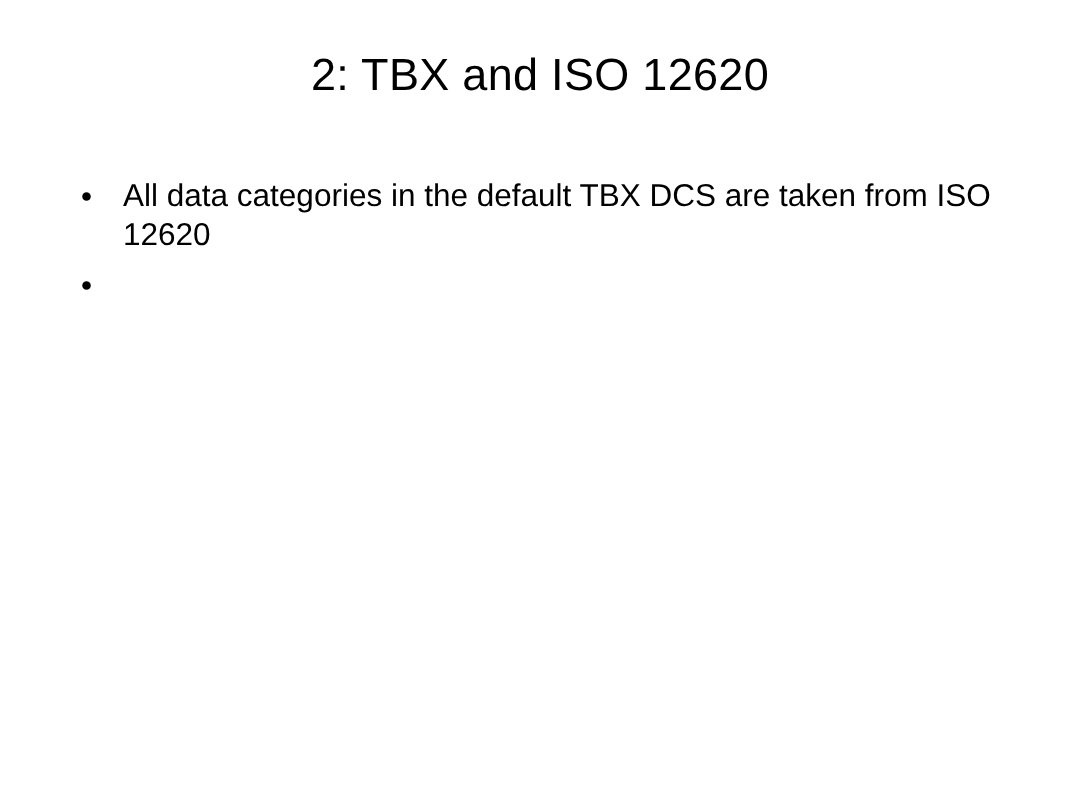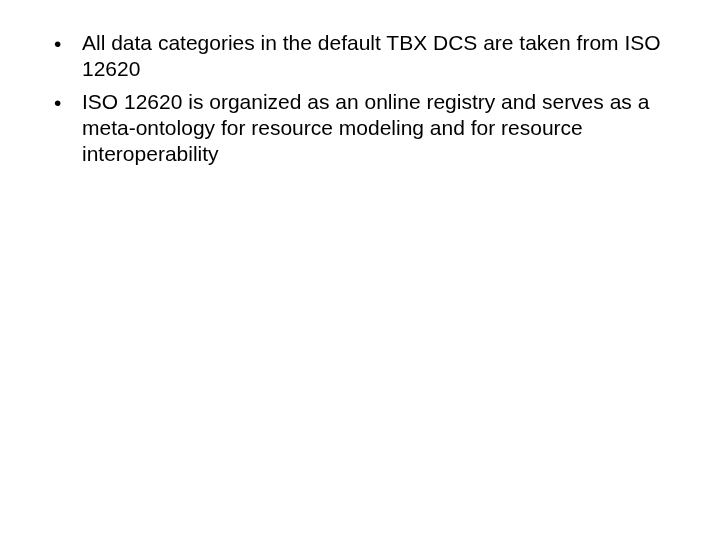--- a/index.html
+++ b/index.html
@@ -42,23 +42,23 @@
     left: 14px;
     top: 0.05em;
     font-size: 21px;
     line-height: 1.25;
   }
 </style>
 </head>
 <body>
 
 <div class="slide">
+  <h1 class="title">2: TBX and ISO 12620</h1>
   <ul class="bullets">
     <li>
       <span class="dot">•</span>
       <span>All data categories in the default TBX DCS are taken from ISO 12620</span>
     </li>
     <li>
       <span class="dot">•</span>
-      <span>ISO 12620 is organized as an online registry and serves as a meta-ontology for resource modeling and for resource interoperability</span>
     </li>
   </ul>
 </div>
 
 </body></html>

